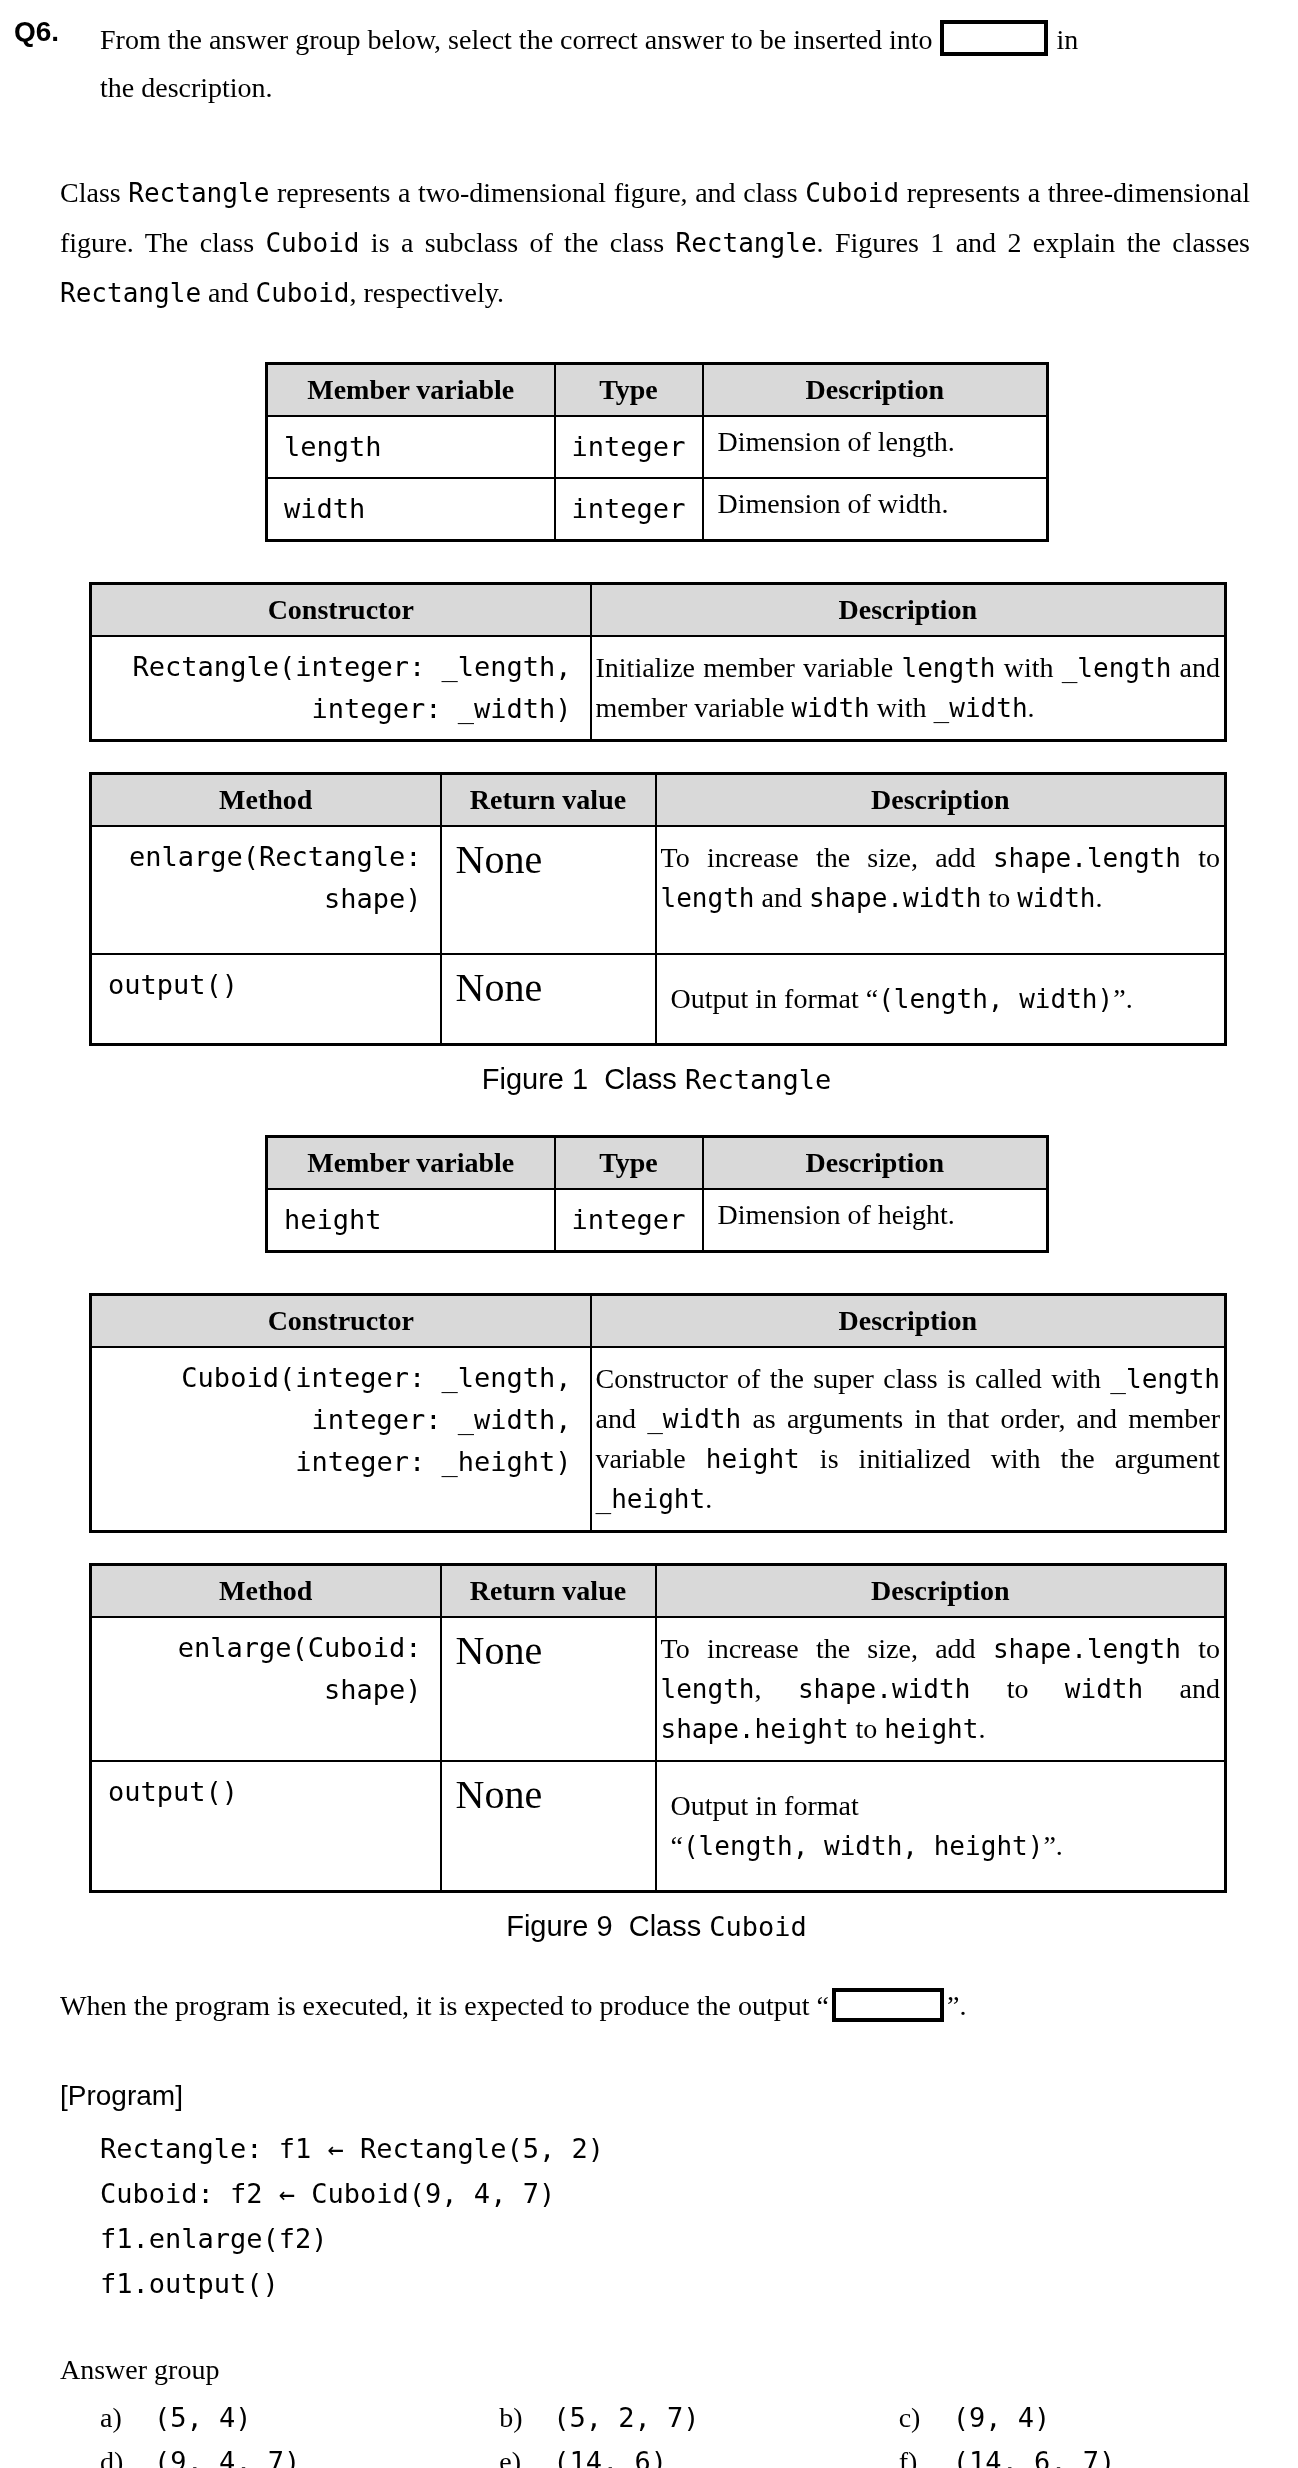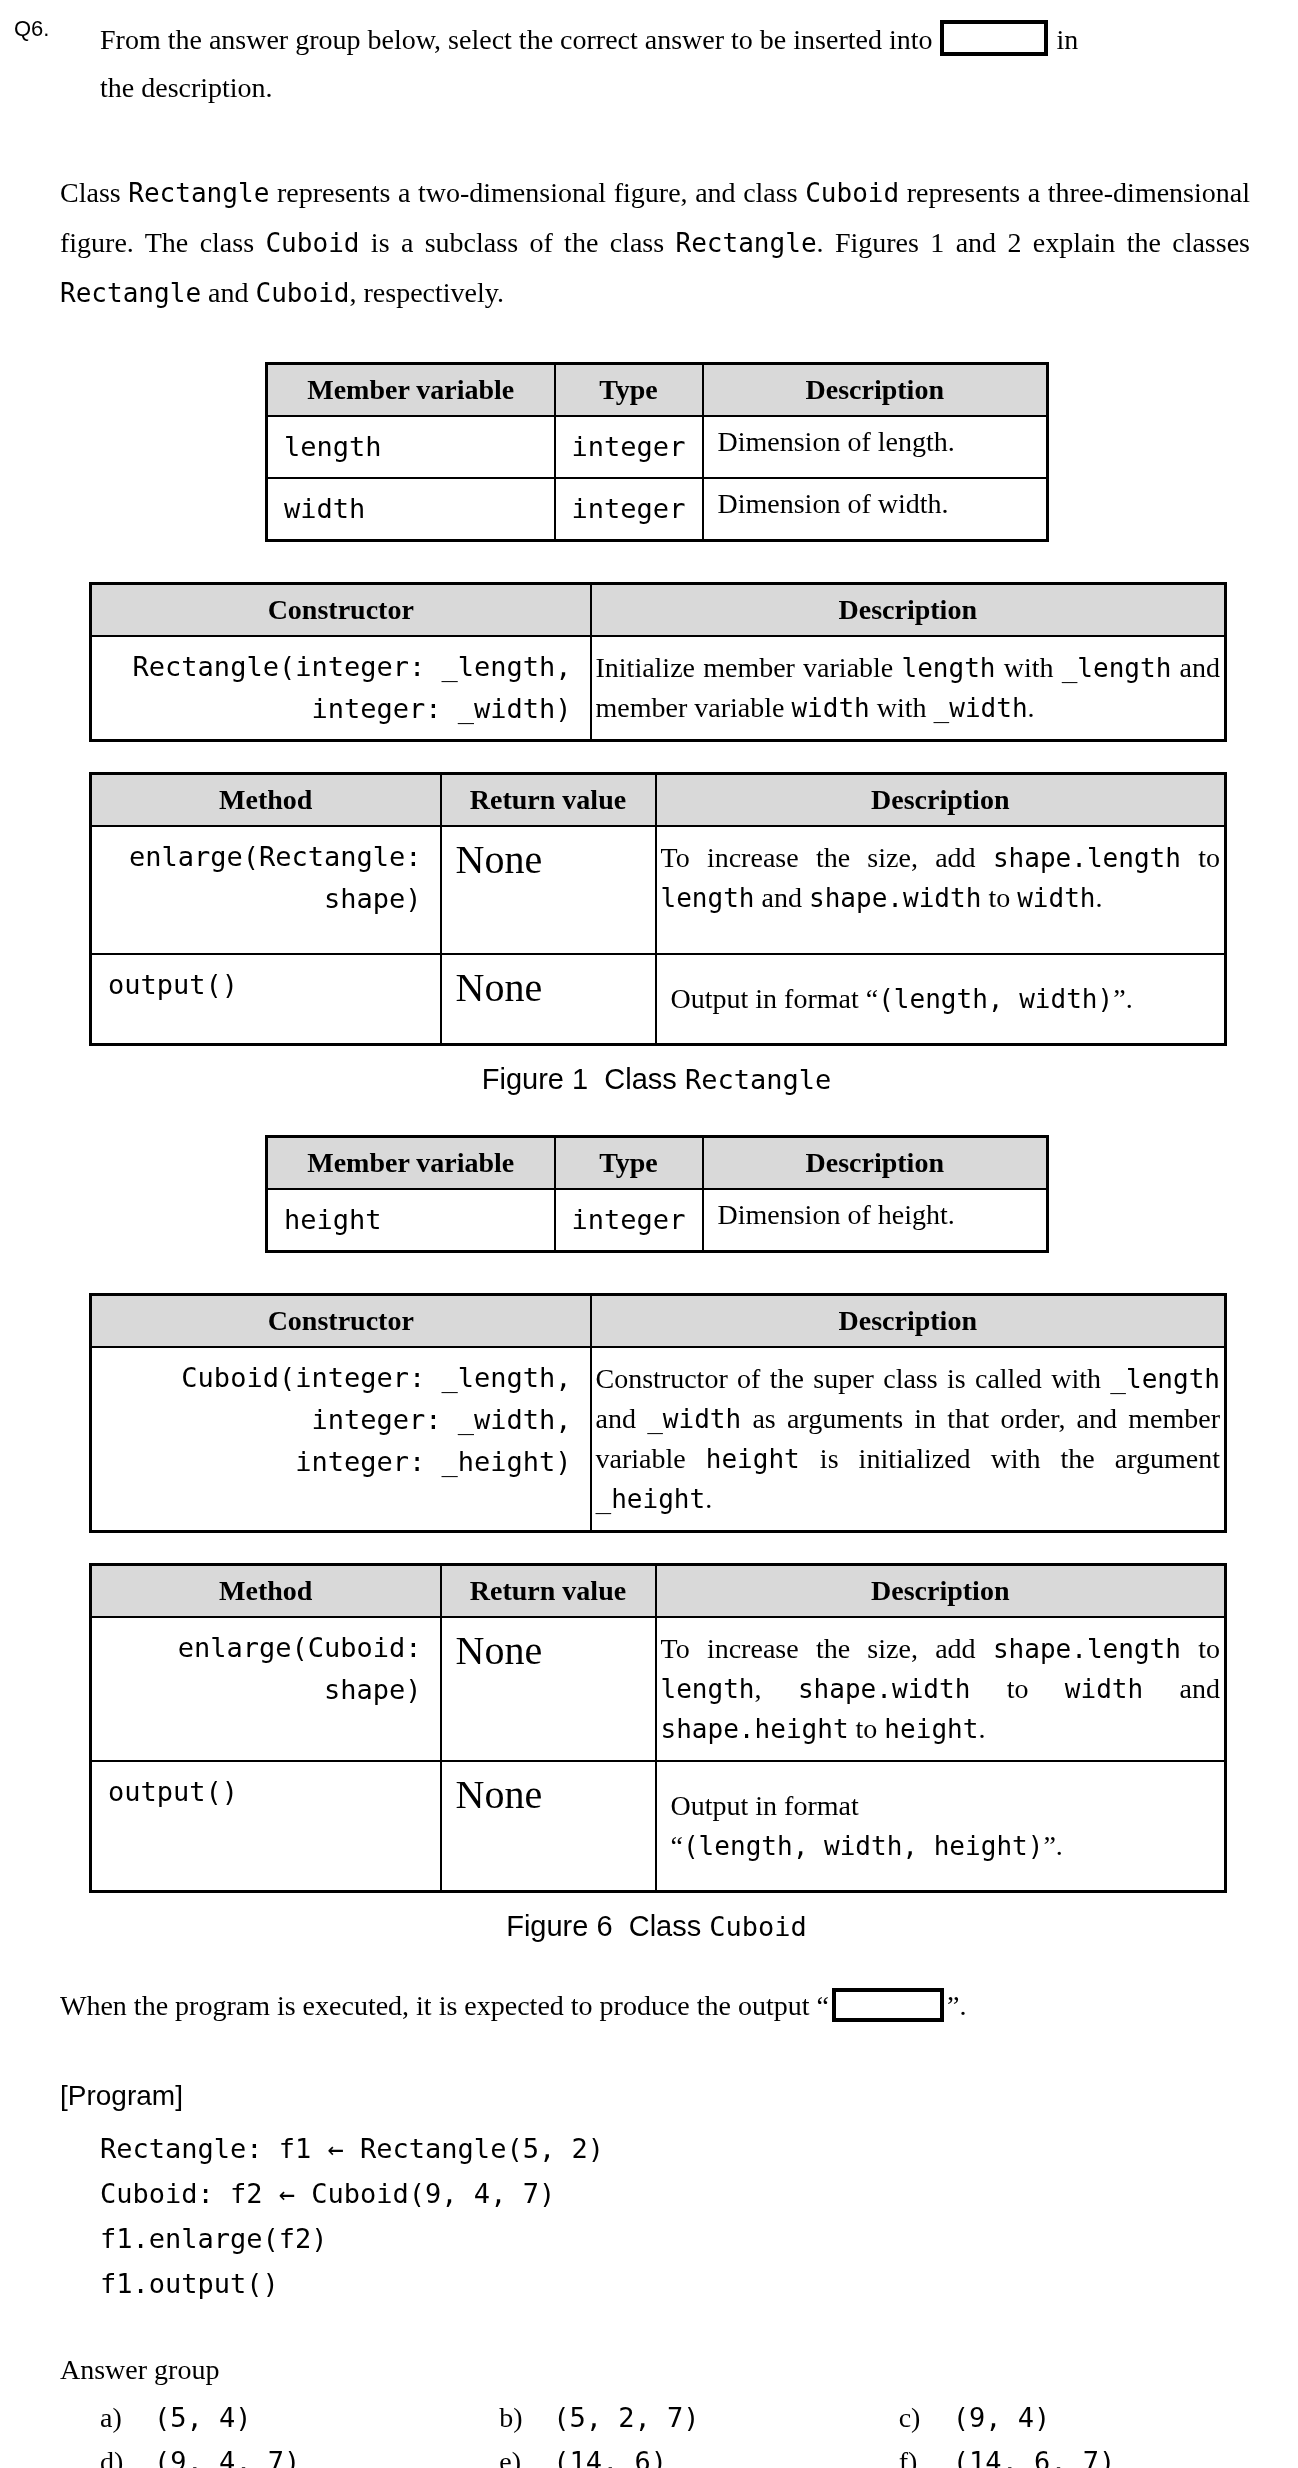--- a/index.html
+++ b/index.html
@@ -14,21 +14,21 @@
   
   .seg-r { font-family:"Liberation Serif", serif; }
   .seg-m { font-family:"DejaVu Sans Mono", monospace; font-size:0.93em; }
   .seg-s { font-family:"Liberation Sans", sans-serif; }
 
   
   .q6 { position:relative; padding-top:16px; }
   .qnum {
     position:absolute; left:14px; top:16px;
     font-family:"Liberation Sans", sans-serif;
-    font-weight:normal; font-size:22px;
+    font-weight:bold; font-size:28px;
   }
   .qtext { margin-left:100px; width:1150px; line-height:48px; }
 
   .blank {
     display:inline-block; background:#fff;
     border:4px solid #000; vertical-align:-7px;
   }
   .blank-q { width:100px; height:28px; margin:0 8px; }
   .blank-o { width:104px; height:26px; margin:0 3px; }
 
@@ -225,21 +225,21 @@
   </tr>
   <tr>
     <td class="cm">output()</td>
     <td class="ret">None</td>
     <td class="descl"><span class="seg-r">Output in format
 “</span><span class="seg-m">(length, width, height)</span><span class="seg-r">”.</span></td>
   </tr>
 </tbody>
   </table>
 
-<div class="caption"><span class="seg-s">Figure 6  Class </span><span class="seg-m">Cuboid</span></div>
+<div class="caption"><span class="seg-s">Figure 9  Class </span><span class="seg-m">Cuboid</span></div>
 
 <div class="whenline">
   <span>When the program is executed, it is expected to produce the output “</span><span class="blank blank-o"></span><span>”.</span>
 </div>
 
 <div class="prog-label">[Program]</div>
 <div class="prog">
   <div>Rectangle: f1 ← Rectangle(5, 2)</div>
   <div>Cuboid: f2 ← Cuboid(9, 4, 7)</div>
   <div>f1.enlarge(f2)</div>

